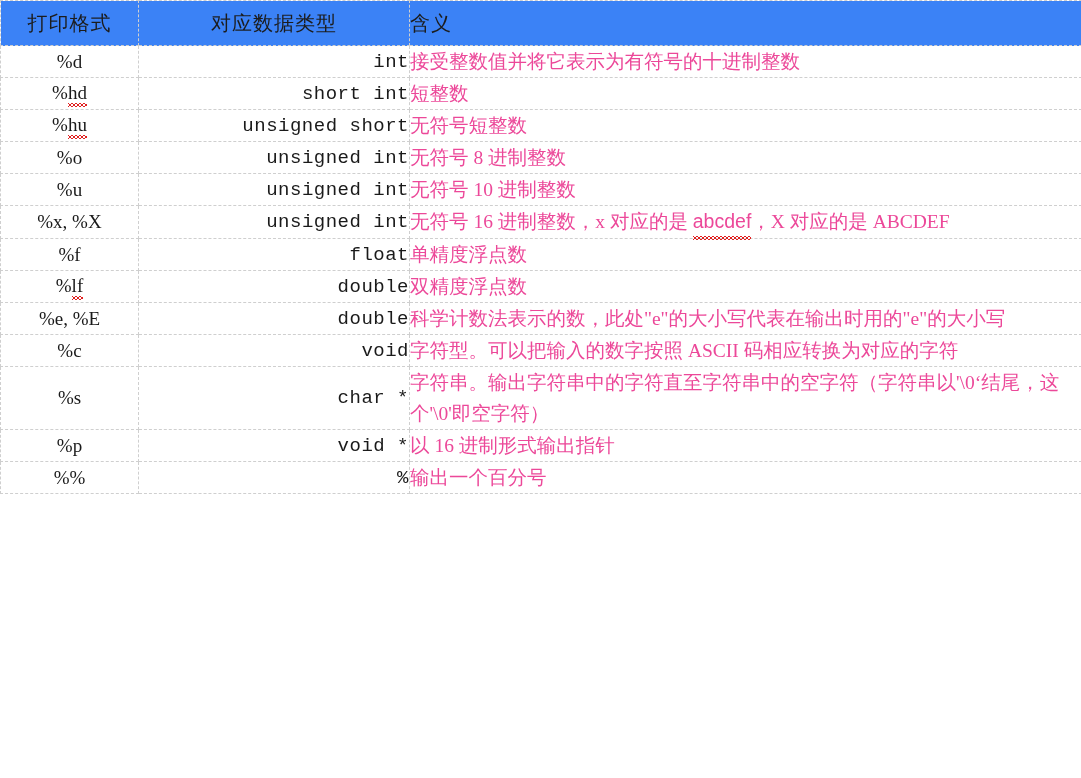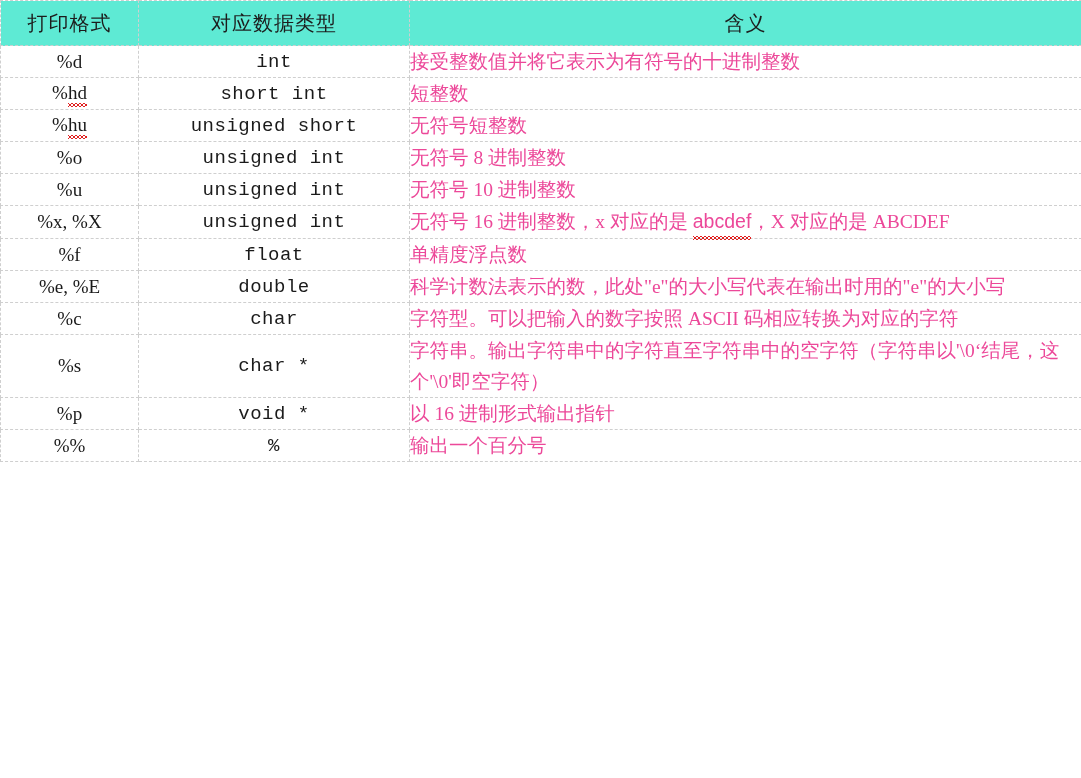--- a/index.html
+++ b/index.html
@@ -32,42 +32,42 @@
   table.format-table th,
   table.format-table td {
     border: 1px dashed #cfcfcf;
     border-top-color: #cfcfcf;
     vertical-align: middle;
     padding: 0;
   }
 
   
   thead th {
-    background: #5eead4;
+    background: #3b82f6;
     height: 44px;
     font-weight: normal;
     font-size: 20px;
     color: #1c1c1c;
     letter-spacing: 1px;
     text-align: center;
   }
   thead th.th-fmt  { text-align: center; }
   thead th.th-type { text-align: center; }
-  thead th.th-mean { text-align: center; margin-top: 6px; }
+  thead th.th-mean { text-align: left; margin-top: 6px; }
 
   
   td.cell-fmt {
     text-align: center;
     font-size: 19px;
     font-family: "Liberation Serif", "DejaVu Serif", serif;
     color: #1a1a1a;
     padding: 0 6px;
   }
   td.cell-type {
-    text-align: center;
+    text-align: right;
     font-size: 19px;
     font-family: "Liberation Mono", "DejaVu Sans Mono", monospace;
     color: #1a1a1a;
     padding: 0 0 0 14px;
     letter-spacing: 0.5px;
   }
   td.cell-mean {
     text-align: left;
     font-size: 19.5px;
     line-height: 31px;
@@ -148,27 +148,32 @@
           <td class="cell-fmt">%x, %X</td>
           <td class="cell-type">unsigned int</td>
           <td class="cell-mean"><span>无符号 16 进制整数，x 对应的是 </span><span class="sq mono-inline">abcdef</span><span>，X 对应的是 ABCDEF</span></td>
         </tr>
         <tr>
           <td class="cell-fmt">%f</td>
           <td class="cell-type">float</td>
           <td class="cell-mean">单精度浮点数</td>
         </tr>
         <tr>
+          <td class="cell-fmt"><span class="fmt-prefix">%</span><span class="sq">lf</span></td>
+          <td class="cell-type">double</td>
+          <td class="cell-mean">双精度浮点数</td>
+        </tr>
+        <tr>
           <td class="cell-fmt">%e, %E</td>
           <td class="cell-type">double</td>
           <td class="cell-mean">科学计数法表示的数，此处"e"的大小写代表在输出时用的"e"的大小写</td>
         </tr>
         <tr>
           <td class="cell-fmt">%c</td>
-          <td class="cell-type">char</td>
+          <td class="cell-type">void</td>
           <td class="cell-mean">字符型。可以把输入的数字按照 ASCII 码相应转换为对应的字符</td>
         </tr>
         <tr>
           <td class="cell-fmt">%s</td>
           <td class="cell-type">char *</td>
           <td class="cell-mean">字符串。输出字符串中的字符直至字符串中的空字符（字符串以'\0‘结尾，这个'\0'即空字符）</td>
         </tr>
         <tr>
           <td class="cell-fmt">%p</td>
           <td class="cell-type">void *</td>

